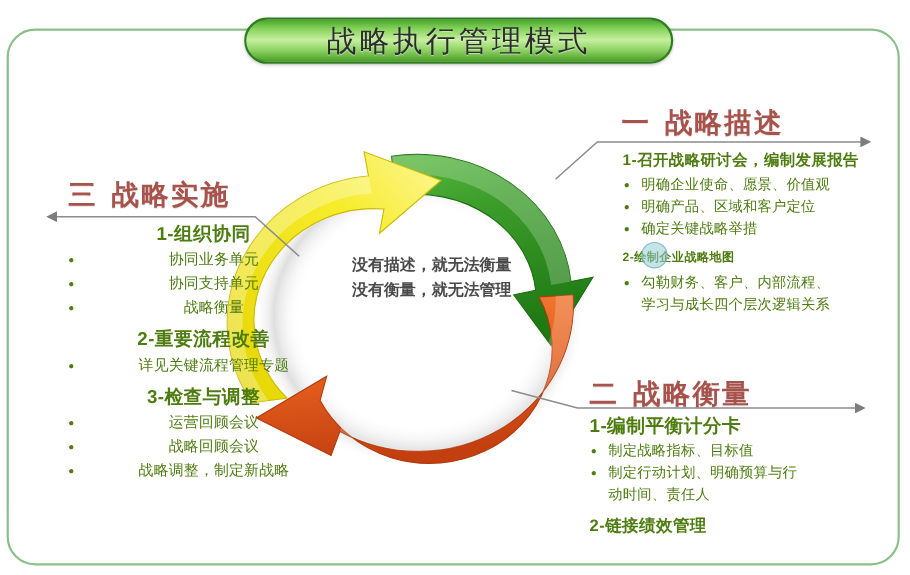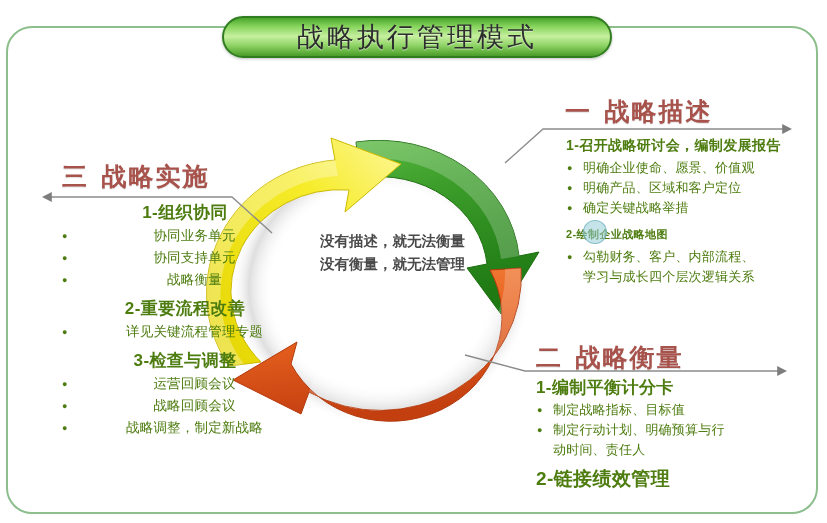--- a/index.html
+++ b/index.html
@@ -194,21 +194,21 @@
   </div>
   <div class="hl-circle"></div>
 
   <div class="blk" id="blk2">
     <div class="step" style="font-size:17px;">1-编制平衡计分卡</div>
     <ul>
       <li>制定战略指标、目标值</li>
       <li>制定行动计划、明确预算与行</li>
       <li class="cont">动时间、责任人</li>
     </ul>
-    <div class="step" style="font-size:19px;margin-top:6px;">2-链接绩效管理</div>
+    <div class="step" style="font-size:15px;margin-top:6px;">2-链接绩效管理</div>
   </div>
 
   <div class="blk" id="blk3">
     <div class="step">1-组织协同</div>
     <ul>
       <li>协同业务单元</li>
       <li>协同支持单元</li>
       <li>战略衡量</li>
     </ul>
     <div class="step" style="margin-top:5px;">2-重要流程改善</div>

